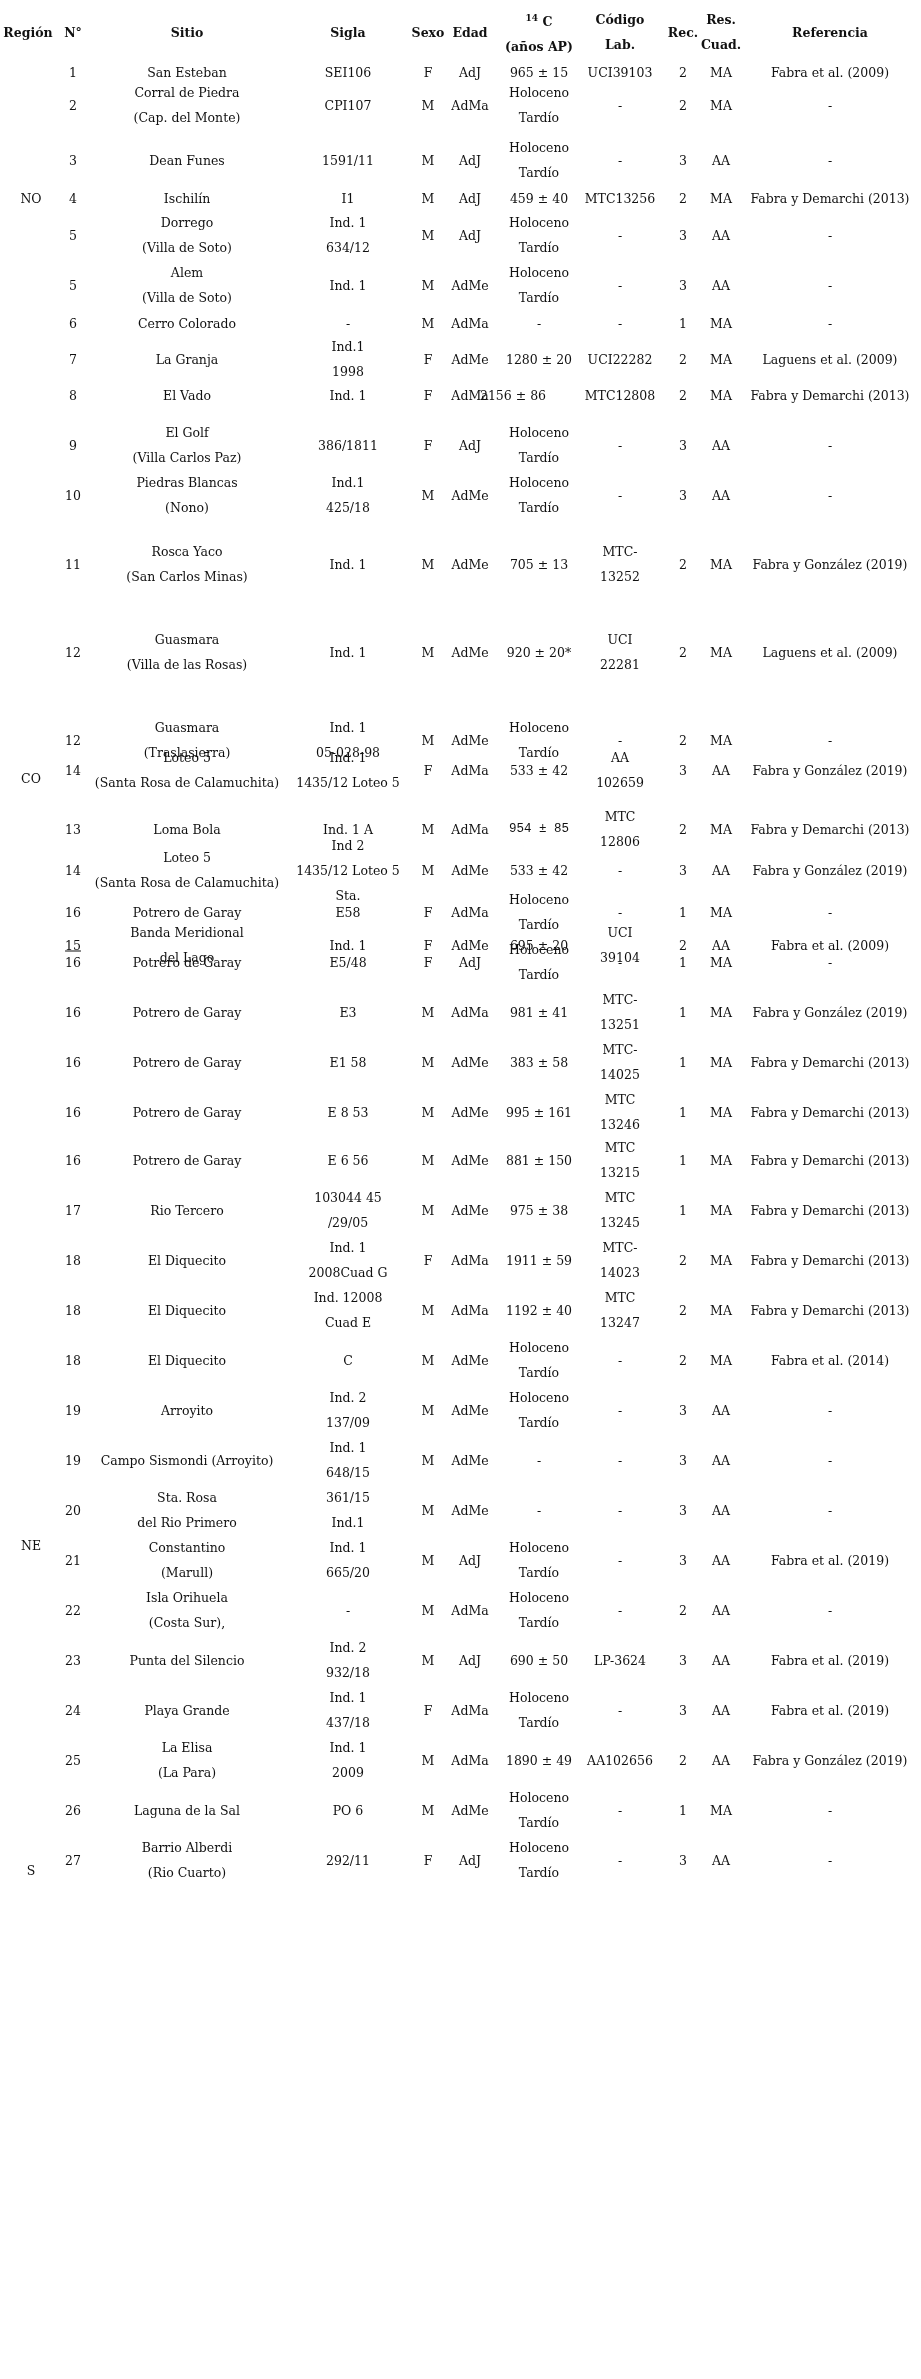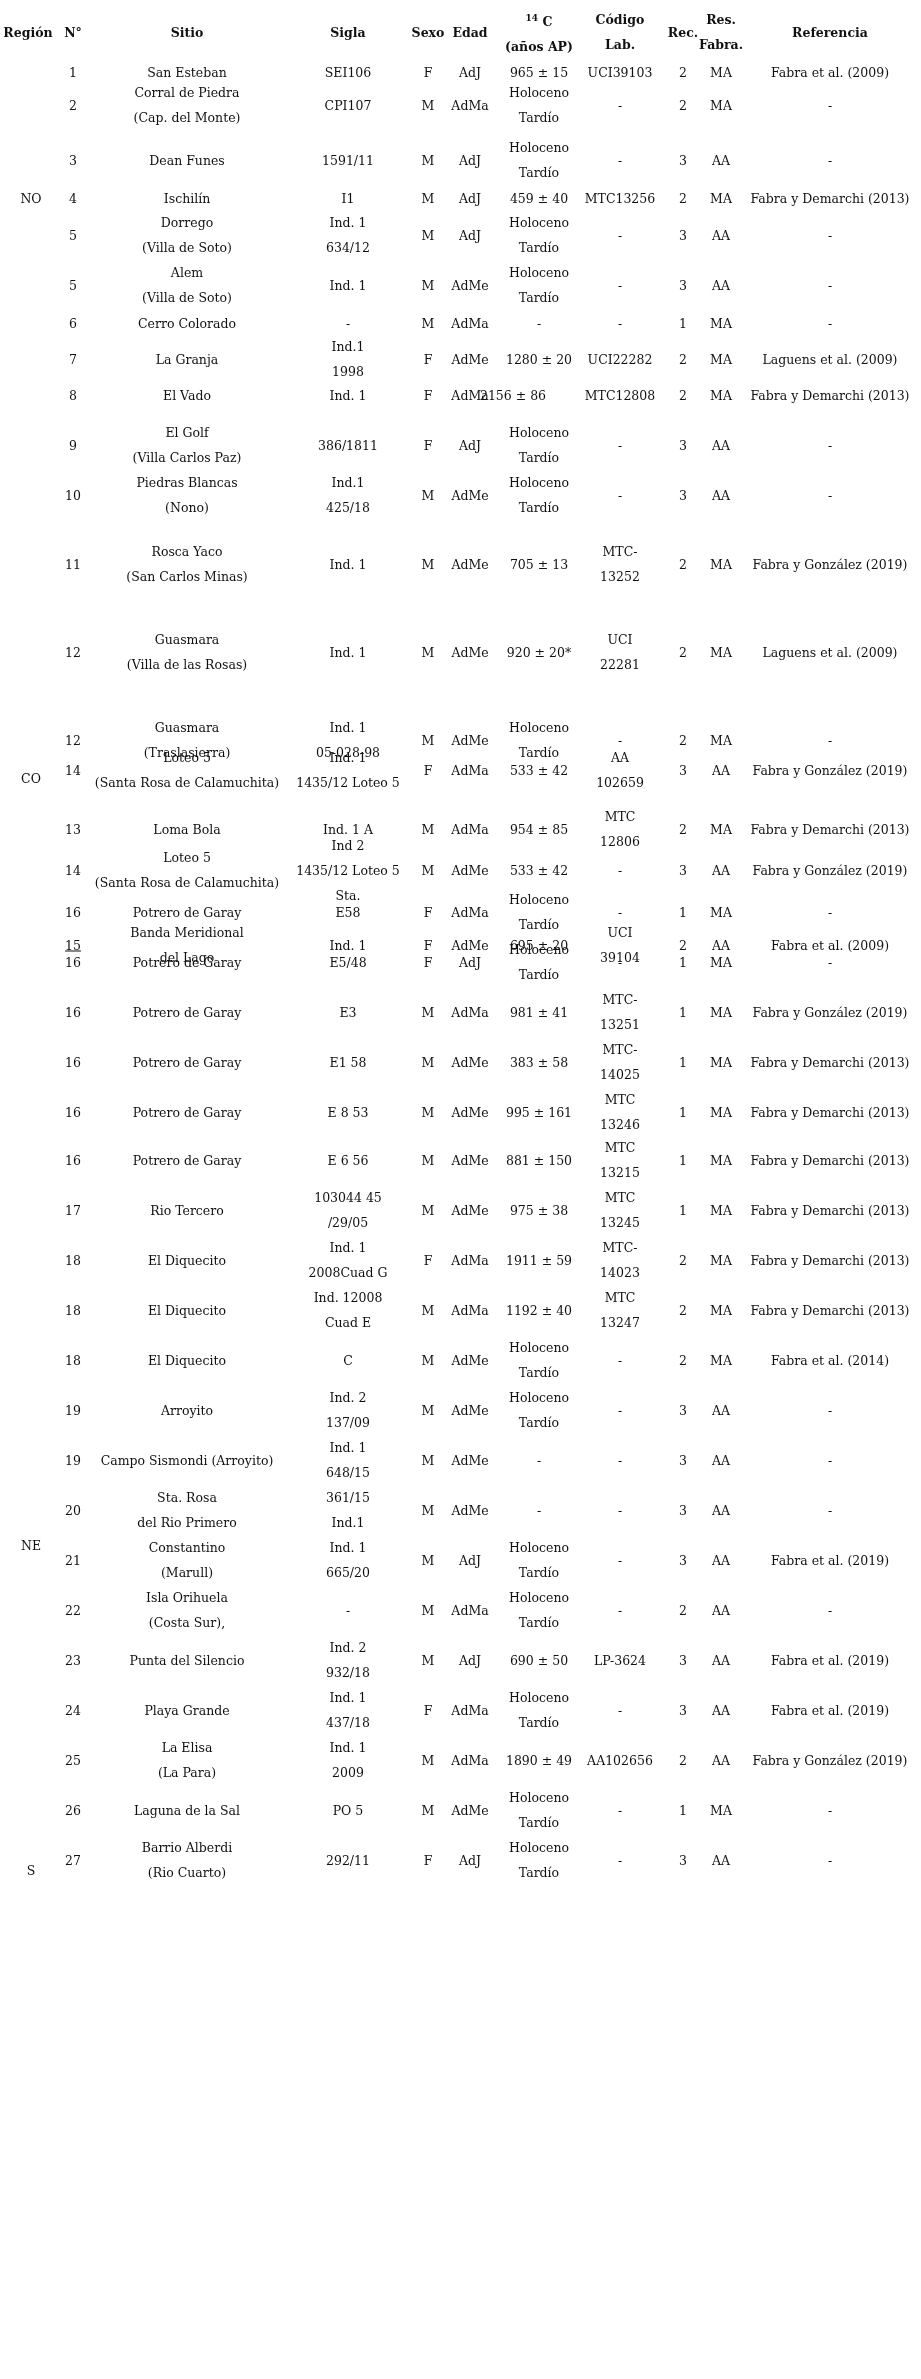--- a/index.html
+++ b/index.html
@@ -26,21 +26,21 @@
       <span class="line"><span class="sup">14</span> <span>C</span></span>
       <span class="line">(años AP)</span>
     </div>
     <div class="cell hdr" style="left:620px;top:32px">
       <span class="line">Código</span>
       <span class="line">Lab.</span>
     </div>
     <div class="cell hdr" style="left:683px;top:32px">Rec.</div>
     <div class="cell hdr" style="left:721px;top:32px">
       <span class="line">Res.</span>
-      <span class="line">Fabra.</span>
+      <span class="line">Cuad.</span>
     </div>
     <div class="cell hdr" style="left:830px;top:32px">Referencia</div>
   </div>
 
   <div id="regions">
       <div class="cell" style="left: 31px; top: 198px;">NO</div>
       <div class="cell" style="left: 31px; top: 778px;">CO</div>
       <div class="cell" style="left: 31px; top: 1545px;">NE</div>
       <div class="cell" style="left: 31px; top: 1870px;">S</div>
     </div>
@@ -349,21 +349,21 @@
       <div>
         <div class="cell" style="left: 73px; top: 829px;">13</div>
         <div class="cell" style="left: 187px; top: 829px;">
           <span class="line">Loma Bola</span>
         </div>
         <div class="cell" style="left: 348px; top: 829px;">
           <span class="line">Ind. 1 A</span>
         </div>
         <div class="cell" style="left: 428px; top: 829px;">M</div>
         <div class="cell" style="left: 470px; top: 829px;">AdMa</div>
-        <div class="cell" style="left: 539px; top: 829px;">
+        <div class="cell" style="left: 539px; top: 829px; font-family: Liberation Mono, monospace;">
           <span class="line">954 ± 85</span>
         </div>
         <div class="cell" style="left: 620px; top: 829px;">
           <span class="line">MTC</span>
           <span class="line">12806</span>
         </div>
         <div class="cell" style="left: 683px; top: 829px;">2</div>
         <div class="cell" style="left: 721px; top: 829px;">MA</div>
         <div class="cell" style="left: 830px; top: 829px;">Fabra y Demarchi (2013)</div>
       </div>
@@ -822,21 +822,21 @@
         <div class="cell" style="left: 683px; top: 1760px;">2</div>
         <div class="cell" style="left: 721px; top: 1760px;">AA</div>
         <div class="cell" style="left: 830px; top: 1760px;">Fabra y González (2019)</div>
       </div>
       <div>
         <div class="cell" style="left: 73px; top: 1810px;">26</div>
         <div class="cell" style="left: 187px; top: 1810px;">
           <span class="line">Laguna de la Sal</span>
         </div>
         <div class="cell" style="left: 348px; top: 1810px;">
-          <span class="line">PO 5</span>
+          <span class="line">PO 6</span>
         </div>
         <div class="cell" style="left: 428px; top: 1810px;">M</div>
         <div class="cell" style="left: 470px; top: 1810px;">AdMe</div>
         <div class="cell" style="left: 539px; top: 1810px;">
           <span class="line">Holoceno</span>
           <span class="line">Tardío</span>
         </div>
         <div class="cell" style="left: 620px; top: 1810px;">
           <span class="line">-</span>
         </div>

